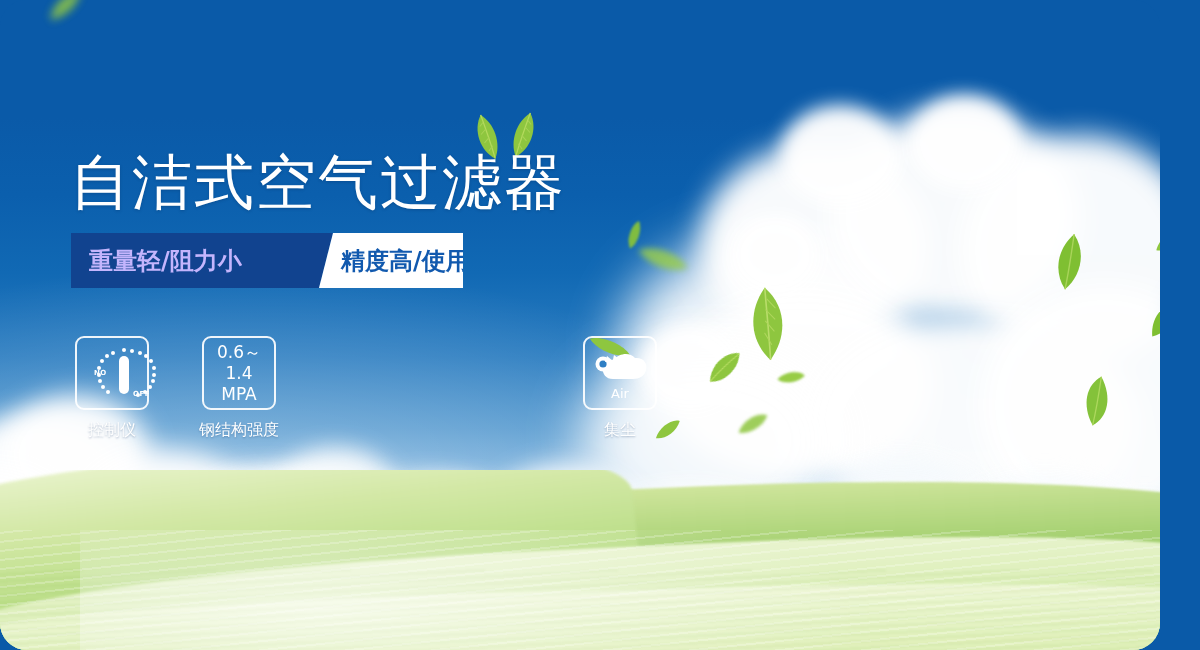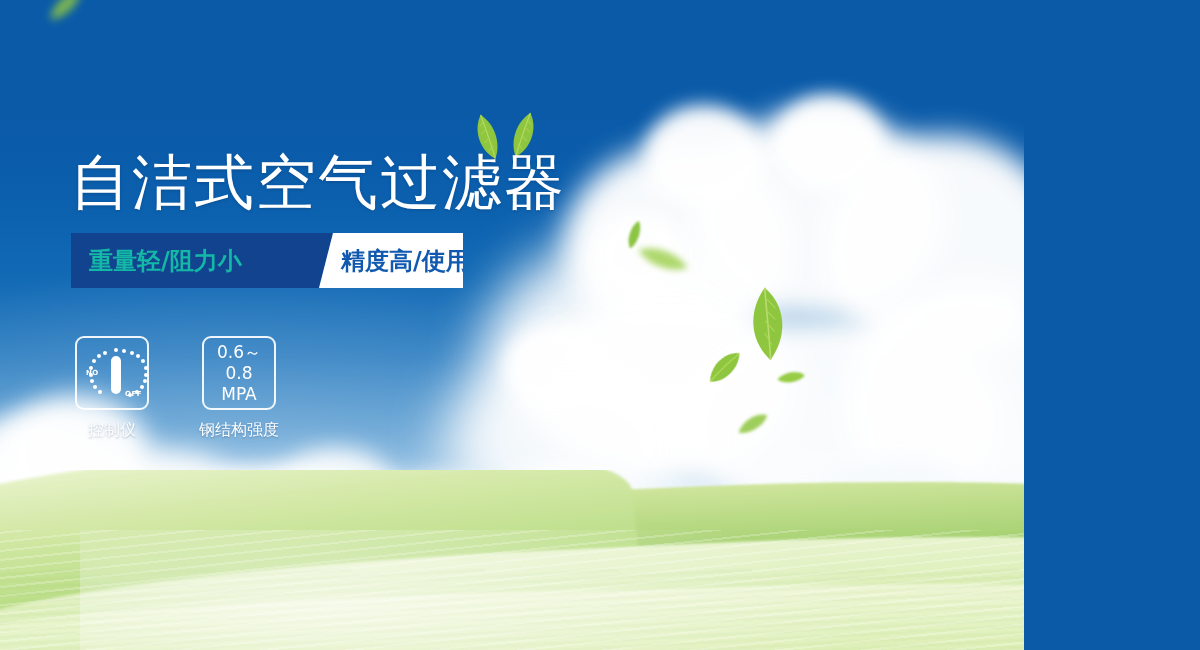--- a/index.html
+++ b/index.html
@@ -2,22 +2,23 @@
 <html><head>
 <meta charset="utf-8">
 <style>
   html,body{margin:0;padding:0;}
   body{
     width:1200px;height:650px;overflow:hidden;
     font-family:"Liberation Sans","DejaVu Sans",sans-serif;
     background:#0a5aa8;
   }
   #banner{
-    position:relative;width:1024px;height:650px;overflow:hidden;
+    position:relative;width:1160px;height:650px;overflow:hidden;
     background:#0a5aa8;
+    border-radius:27px;
   }
 
   
   .sky{
     position:absolute;left:0;top:0;width:1200px;height:650px;
     background:linear-gradient(180deg,
       #0a5aa8 0%,
       #0a5aa8 18%,
       #0b5fad 30%,
       #1169b4 42%,
@@ -125,21 +126,21 @@
     background:#11438f;
     clip-path:polygon(0 0,262px 0,248px 55px,0 55px);
   }
   .sub-right{
     position:absolute;left:248px;top:0;width:144px;height:55px;
     background:#ffffff;
     clip-path:polygon(14px 0,144px 0,144px 55px,0 55px);
   }
   .sub-left span{
     position:absolute;left:18px;top:12px;
-    font-size:24px;color:#14b8a6;font-weight:bold;letter-spacing:0px;
+    font-size:24px;color:#c4b5fd;font-weight:bold;letter-spacing:0px;
     font-family:"DejaVu Sans","Liberation Sans",sans-serif;
   }
   .sub-right span{
     position:absolute;left:22px;top:12px;
     font-size:24px;color:#1159ae;font-weight:bold;letter-spacing:0px;
     white-space:nowrap;
     font-family:"DejaVu Sans","Liberation Sans",sans-serif;
   }
 
   
@@ -161,21 +162,21 @@
   }
   .feat .txt{
     position:absolute;left:0;top:0;width:100%;height:100%;
     display:flex;flex-direction:column;align-items:center;justify-content:center;
     color:#ffffff;font-size:17px;line-height:21px;text-align:center;
     font-family:"DejaVu Sans","Liberation Sans",sans-serif;
   }
   .feat .txt b{font-weight:normal;display:block;}
 
   
-  .gauge{position:absolute;left:4px;top:0;width:100%;height:100%;}
+  .gauge{position:absolute;left:12px;top:0;width:100%;height:100%;}
   .gauge .dot{position:absolute;width:4px;height:4px;background:#fff;border-radius:50%;}
   .gauge .needle{
     position:absolute;left:50%;top:18px;margin-left:-5px;
     width:10px;height:38px;background:#fff;border-radius:5px;
   }
   .gauge .lbl{
     position:absolute;color:#fff;font-size:7px;letter-spacing:.5px;
     font-family:"DejaVu Sans","Liberation Sans",sans-serif;font-weight:bold;
   }
 
@@ -390,24 +391,49 @@
           <div class="lbl" style="left:5px;top:31px;">NO</div>
           <div class="lbl" style="left:44px;top:52px;">OFF</div>
         </div>
       </div>
       <div class="cap">控制仪</div>
     </div>
 
     <div class="feat" style="left:127px;">
       <div class="box">
         <div class="txt">
-          <b>0.6～0.8</b>
+          <b>0.6～1.4</b>
           <b>MPA</b>
         </div>
       </div>
       <div class="cap">钢结构强度</div>
     </div>
 
 
 
+    <div class="feat" style="left:508px;">
+      <div class="box">
+        <div class="leaf" style="left:2px;top:2px;transform:rotate(34deg);">
+          <svg width="44" height="16" viewBox="0 0 44 16">
+              <path d="M1 11 C9 2 31 -3 43 2 C33 13 12 16 1 11 Z" fill="#8ec63f"></path>
+            </svg>
+        </div>
+        <div class="airc">
+          <svg width="56" height="34" viewBox="0 0 56 34">
+            <path d="M22 9 C27 2 38 1 43 7 C51 6 56 12 54 19 C53 25 47 28 41 28 L21 28 C14 28 10 23 11 17 C12 12 17 8 22 9 Z" fill="#ffffff"></path>
+            <circle cx="11" cy="13" r="7.5" fill="#ffffff"></circle>
+            <circle cx="11" cy="13" r="3.6" fill="#2f7fc4"></circle>
+            <path d="M22 4 L31 11 L20 13 Z" fill="#ffffff"></path>
+            <path d="M15 5 L21 10 L13 11 Z" fill="#ffffff"></path>
+          </svg>
+        </div>
+        <div class="airlbl">Air</div>
+      </div>
+      <div class="cap">集尘</div>
+      <div class="leaf" style="left:74px;top:86px;transform:rotate(-18deg);">
+        <svg width="30" height="16" viewBox="0 0 30 16">
+            <path d="M1 12 C7 3 22 -2 29 3 C22 13 8 16 1 12 Z" fill="#8ec63f"></path>
+          </svg>
+      </div>
+    </div>
 
   </div>
 </div>
 
 </body></html>

